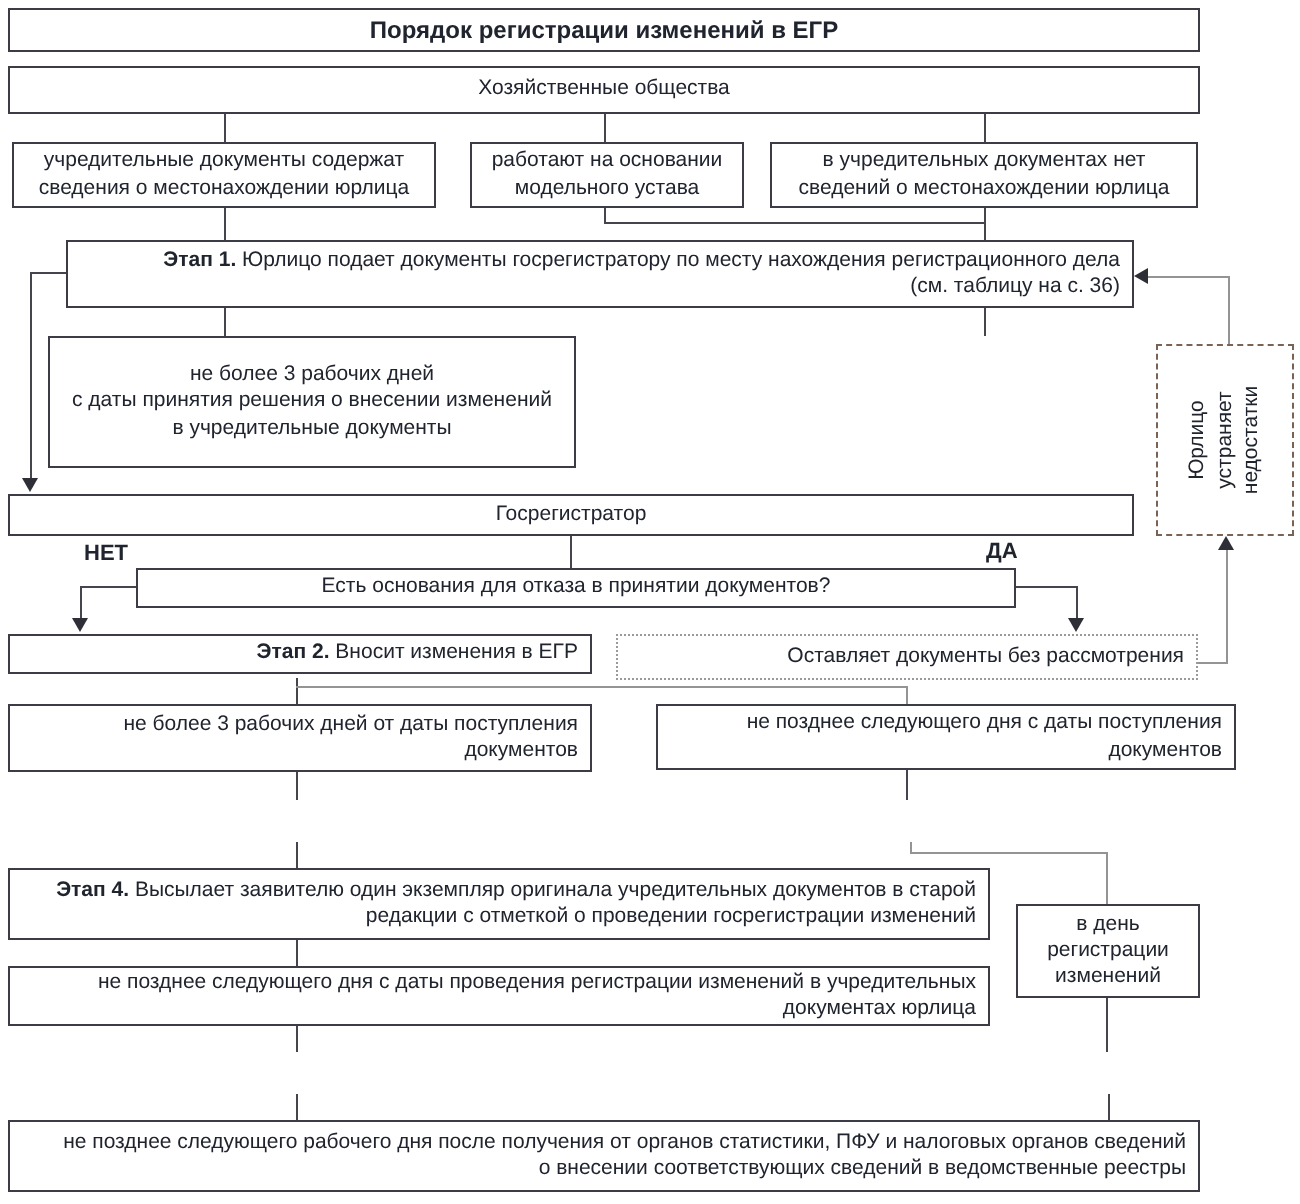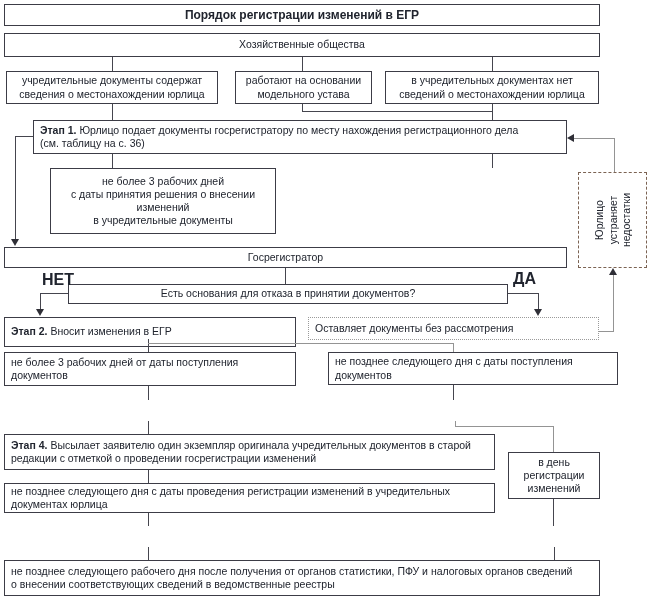--- a/index.html
+++ b/index.html
@@ -1,31 +1,31 @@
 <!DOCTYPE html>
 <html><head>
 <meta charset="utf-8">
 <style>
   html,body{margin:0;padding:0;background:#fff;}
   #canvas{position:relative;width:650px;height:602px;background:#fff;
           font-family:"Liberation Sans",sans-serif;color:#20242e;overflow:hidden;}
   .bx{position:absolute;border:1px solid #3c3c46;background:#fff;display:flex;align-items:center;
       white-space:pre-line;font-size:10.5px;line-height:1.24;box-sizing:border-box;}
-  .bx .t{width:100%;padding:1px 6px;}
+  .bx .t{width:100%;padding:1px 6px;text-align:right;}
   .ctr .t{text-align:center;padding:1px 2px;}
   .title{font-weight:bold;font-size:12px;}
   .dash{border:1px dashed #7b6353;}
   .dot{border:1px dotted #9a9a9a;}
   .ln{position:absolute;background:#45454e;}
   .ln.gray{background:#949494;}
   .arr{position:absolute;width:0;height:0;border:solid transparent;}
   .arr.down{border-width:7px 4px 0 4px;border-top-color:#2e2e36;}
   .arr.up{border-width:0 4px 7px 4px;border-bottom-color:#2e2e36;}
   .arr.left{border-width:4px 7px 4px 0;border-right-color:#2e2e36;}
-  .lbl{position:absolute;font-size:16px;font-weight:bold;}
+  .lbl{position:absolute;font-size:11px;font-weight:bold;}
   .vt{position:absolute;left:50%;top:50%;transform:translate(-50%,-50%) rotate(-90deg);
       width:92px;text-align:center;white-space:pre-line;font-size:10.5px;line-height:1.3;}
   b{font-weight:bold;}
 </style>
 </head>
 <body>
 
 <div id="canvas">
 
   <div class="bx ctr title" style="left:4px;top:4px;width:596px;height:22px"><div class="t">Порядок регистрации изменений в ЕГР</div></div>
@@ -35,35 +35,35 @@
 
   <div class="bx ctr" style="left:4px;top:33px;width:596px;height:24px"><div class="t">Хозяйственные общества</div></div>
   <div class="bx ctr" style="left:235px;top:71px;width:137px;height:33px"><div class="t">работают на основании
 модельного устава</div></div>
   <div class="bx ctr" style="left:385px;top:71px;width:214px;height:33px"><div class="t">в учредительных документах нет
 сведений о местонахождении юрлица</div></div>
 
   <div class="bx" style="left:33px;top:120px;width:534px;height:34px"><div class="t"><b>Этап 1.</b><span> Юрлицо подает документы госрегистратору по месту нахождения регистрационного дела
 (см. таблицу на с. 36)</span></div></div>
 
-  <div class="bx ctr" style="left:50px;top:168px;width:226px;height:66px"><div class="t">не более 3 рабочих дней
+  <div class="bx ctr" style="left:24px;top:168px;width:264px;height:66px"><div class="t">не более 3 рабочих дней
 с даты принятия решения о внесении изменений
 в учредительные документы</div></div>
 
   <div class="bx dash" style="left:578px;top:172px;width:69px;height:96px"><div class="vt">Юрлицо
 устраняет
 недостатки</div></div>
 
   <div class="bx ctr" style="left:4px;top:247px;width:563px;height:21px"><div class="t">Госрегистратор</div></div>
 
   <div class="bx ctr" style="left:68px;top:284px;width:440px;height:20px"><div class="t">Есть основания для отказа в принятии документов?</div></div>
   <span class="lbl" style="left:42px;top:271px">НЕТ</span>
-  <span class="lbl" style="left:513px;top:270px">ДА</span>
+  <span class="lbl" style="left:493px;top:270px">ДА</span>
 
-  <div class="bx" style="left:4px;top:317px;width:292px;height:30px"><div class="t"><b>Этап 2.</b><span> Вносит изменения в ЕГР</span></div></div>
+  <div class="bx" style="left:4px;top:317px;width:292px;height:20px"><div class="t"><b>Этап 2.</b><span> Вносит изменения в ЕГР</span></div></div>
   <div class="bx dot" style="left:308px;top:317px;width:291px;height:23px"><div class="t">Оставляет документы без рассмотрения</div></div>
 
   <div class="bx" style="left:4px;top:352px;width:292px;height:34px"><div class="t">не более 3 рабочих дней от даты поступления
 документов</div></div>
   <div class="bx" style="left:328px;top:352px;width:290px;height:33px"><div class="t">не позднее следующего дня с даты поступления
 документов</div></div>
 
 
   <div class="bx" style="left:4px;top:434px;width:491px;height:36px"><div class="t"><b>Этап 4.</b><span> Высылает заявителю один экземпляр оригинала учредительных документов в старой
 редакции с отметкой о проведении госрегистрации изменений</span></div></div>

